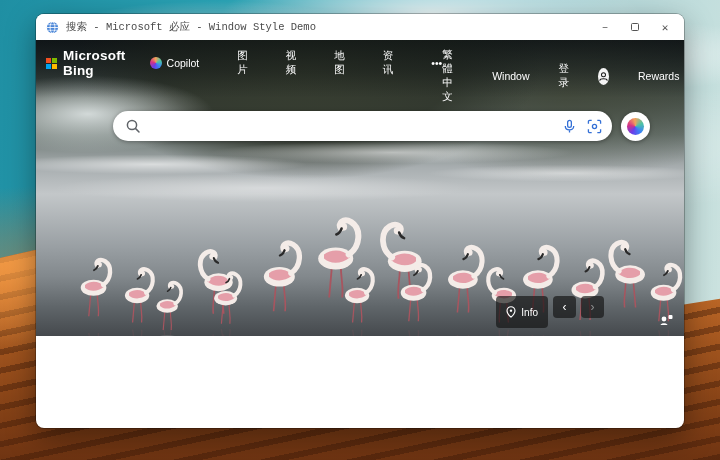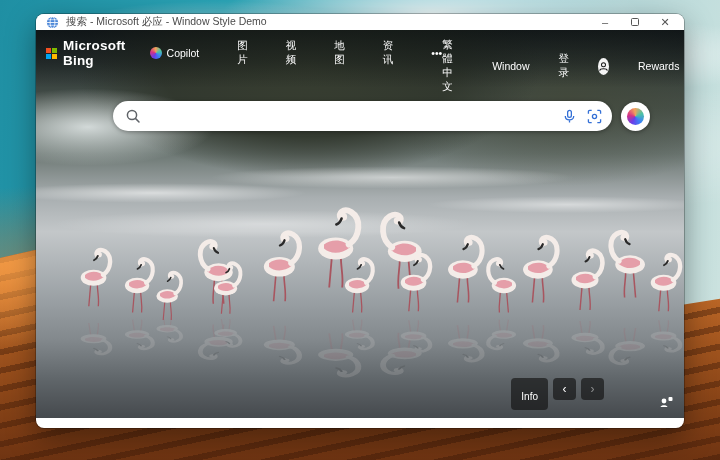--- a/index.html
+++ b/index.html
@@ -22,31 +22,31 @@
     background:
       radial-gradient(320px 130px at 7% 8%, rgba(255,165,75,.85), transparent 70%),
       repeating-linear-gradient(-12deg, rgba(55,22,6,.38) 0 6px, rgba(55,22,6,0) 6px 18px),
       linear-gradient(180deg,#d9843b 0%, #c06a28 20%, #a3561f 45%, #8a4518 70%, #6f3412 100%);
   }
 
   
   .window { position:absolute; left:36px; top:14px; width:648px; height:414px;
     border-radius:8px; overflow:hidden;
     box-shadow:0 10px 30px rgba(0,0,0,.4), 0 0 0 1px rgba(0,0,0,.25); background:#fff; }
-  .titlebar { height:16px; background:#ffffff; display:flex; align-items:center;
-    padding:0 4px 0 10px; }
+  .titlebar { height:26px; background:#ffffff; display:flex; align-items:center;
+    padding:0 4px 0 10px;font-family:Liberation Mono, monospace; }
   .titlebar .ticon { width:13px; height:13px; margin-right:7px; flex:0 0 auto; }
   .titletext { font-size:10.5px; color:#4a4a4a; flex:1 1 auto; white-space:nowrap;
     overflow:hidden; }
   .wbtn { width:30px; height:22px; display:flex; align-items:center; justify-content:center;
     color:#555; font-size:11px; cursor:default; border-radius:4px; }
   .maxbox { width:8px; height:8px; border:1.2px solid #555; border-radius:1.5px; }
 
   
-  .content { position:relative; width:648px; height:388px; overflow:hidden;
+  .content { position:relative; width:648px; height:296px; overflow:hidden;
     background:
       radial-gradient(180px 55px at 8% 25%, rgba(232,238,238,.85), transparent 70%),
       radial-gradient(220px 14px at 18% 42%, rgba(255,255,255,.6), transparent 70%),
       radial-gradient(260px 16px at 55% 38%, rgba(255,255,255,.55), transparent 70%),
       radial-gradient(200px 12px at 82% 45%, rgba(255,255,255,.5), transparent 70%),
       radial-gradient(300px 20px at 35% 50%, rgba(255,255,255,.4), transparent 70%),
       radial-gradient(ellipse 310px 150px at 42% 9%, rgba(56,62,48,.95) 0%, rgba(48,54,44,.9) 48%, transparent 75%),
       radial-gradient(ellipse 270px 125px at 82% 17%, rgba(66,72,58,.85), transparent 72%),
       linear-gradient(180deg,#23292b 0%, #313a38 9%, #48524c 20%, #6d7874 32%,
         #a8aeb0 43%, #c3c7c9 52%, #b0b5b8 60%, #999fa3 70%, #82888c 80%,
@@ -95,21 +95,21 @@
   .copilot-btn { width:29px; height:29px; border-radius:50%; background:#fff;
     box-shadow:0 1px 4px rgba(0,0,0,.35); display:flex; align-items:center;
     justify-content:center; cursor:pointer; }
   .copilot-btn .swirl { width:17px; height:17px; border-radius:50%;
     background:conic-gradient(from 210deg,#6a3de8,#d63384,#f4a259,#4cc3a5,#3b82f6,#6a3de8); }
 
   
   .footer { position:absolute; right:80px; bottom:8px; display:flex; gap:5px; }
   .fbtn { height:22px; background:rgba(18,18,18,.66); border-radius:4px; color:#fff;
     display:flex; align-items:center; justify-content:center; cursor:pointer; }
-  .info { padding:16px 10px; gap:5px; font-size:10px;flex-direction:column; }
+  .info { padding:16px 10px; gap:5px; font-size:10px; }
   .sq { width:23px; font-size:12px; }
   .sq.dim { color:rgba(255,255,255,.45); }
   .people { position:absolute; right:10px; bottom:10px; width:16px; height:14px; cursor:pointer; }
 </style>
 </head>
 <body>
 
 <div class="desktop">
   <div class="dunes"></div>
 </div>

